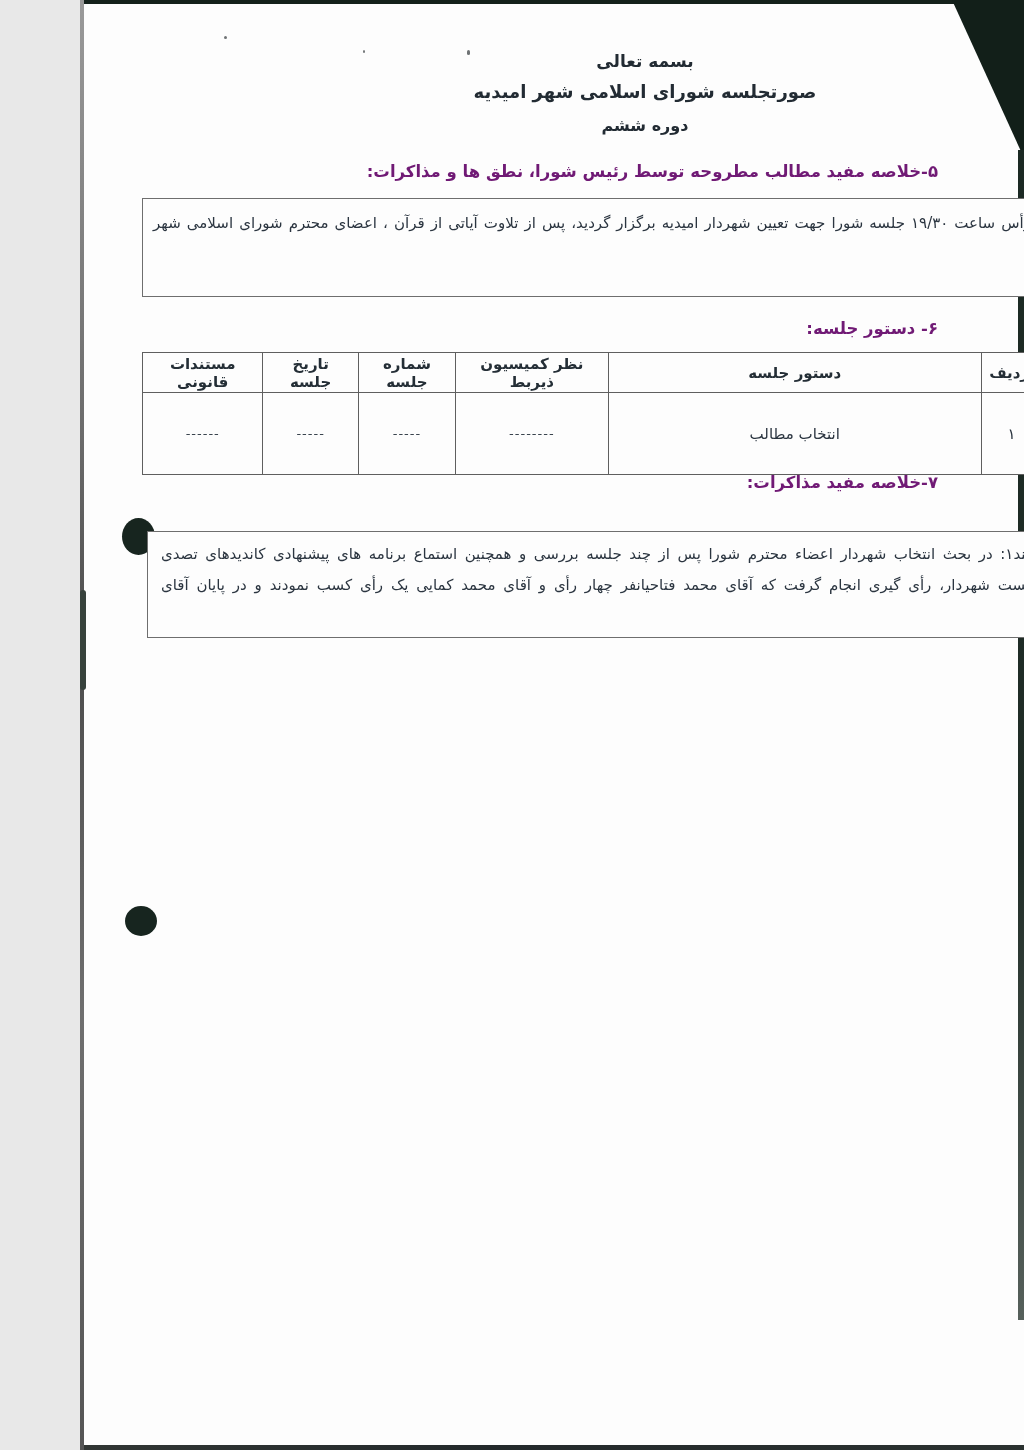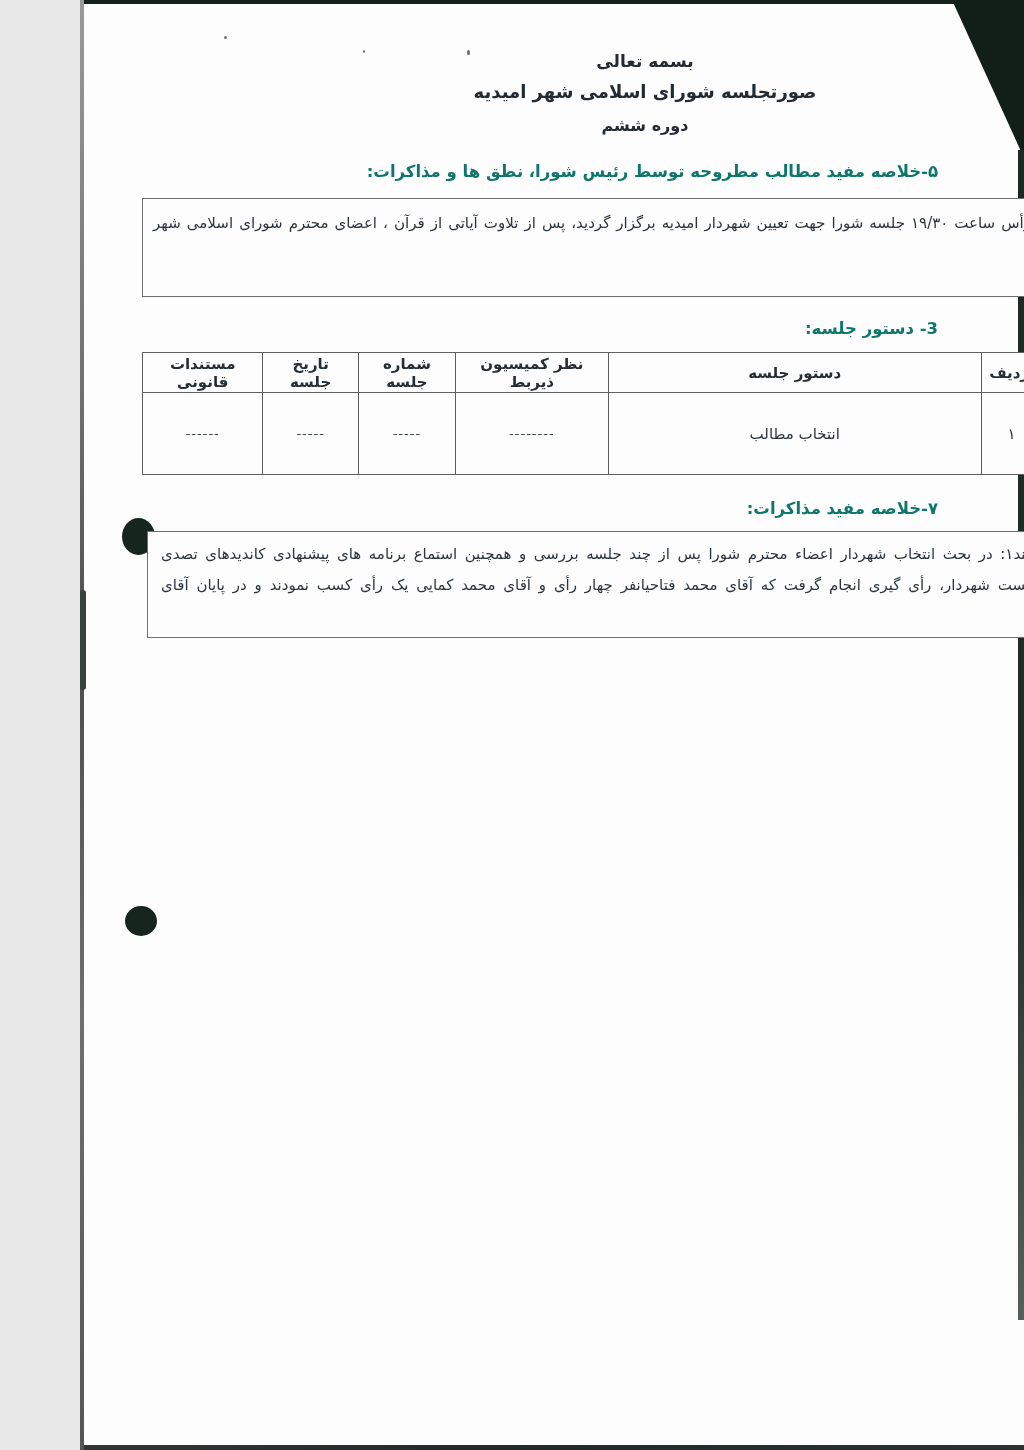--- a/index.html
+++ b/index.html
@@ -31,24 +31,24 @@
   .speck-2{left:283px;top:50px;width:2px;height:3px;}
   .speck-3{left:387px;top:50px;width:3px;height:5px;border-radius:2px;}
 
   
   .header-block{position:absolute;top:48px;left:0;width:1130px;text-align:center;color:#222b33;}
   .header-line{margin:0;font-weight:bold;}
   .h-bismillah{font-size:17px;line-height:26px;}
   .h-title{font-size:18px;line-height:36px;}
   .h-term{font-size:16px;line-height:32px;}
 
-  .sec-heading{position:absolute;right:86px;font-size:16.5px;font-weight:bold;color:#0f766e;white-space:nowrap;}
+  .sec-heading{position:absolute;right:86px;font-size:16.5px;font-weight:bold;color:#701a75;white-space:nowrap;}
   .s5{top:162px;}
   .s6{top:319px;}
-  .s7{top:499px;}
+  .s7{top:473px;}
 
   .tbox{position:absolute;border:1px solid #6e6e6e;background:#fdfdfd;font-size:15px;color:#2b3540;}
   .box5{left:62px;top:198px;width:878px;height:89px;padding:8px 10px 0 10px;}
   .box7{left:67px;top:531px;width:869px;height:98px;padding:7px 10px 0 13px;}
   .bline{direction:rtl;}
   .box5 .bline{line-height:33px;}
   .box7 .bline{line-height:31px;}
   .fill{text-align:justify;text-align-last:justify;}
   .start{text-align:right;}
   .center{text-align:center;}
@@ -93,21 +93,21 @@
     <p class="header-line h-bismillah">بسمه تعالی</p>
     <p class="header-line h-title">صورتجلسه شورای اسلامی شهر امیدیه</p>
     <p class="header-line h-term">دوره ششم</p>
   </div>
 
   <div class="sec-heading s5">۵-خلاصه مفید مطالب مطروحه توسط رئیس شورا، نطق ها و مذاکرات:</div>
   <div class="tbox box5">
     <div class="bline fill">رأس ساعت ۱۹/۳۰ جلسه شورا جهت تعیین شهردار امیدیه برگزار گردید، پس از تلاوت آیاتی از قرآن ، اعضای محترم شورای اسلامی شهر</div>
   </div>
 
-  <div class="sec-heading s6">3- دستور جلسه:</div>
+  <div class="sec-heading s6">۶- دستور جلسه:</div>
   <table class="agenda" dir="rtl">
     <colgroup>
       <col class="col-radif">
         <col class="col-dastur">
         <col class="col-nazar">
       <col class="col-shomare">
         <col class="col-tarikh">
         <col class="col-mostanadat">
     </colgroup>
     <thead>

